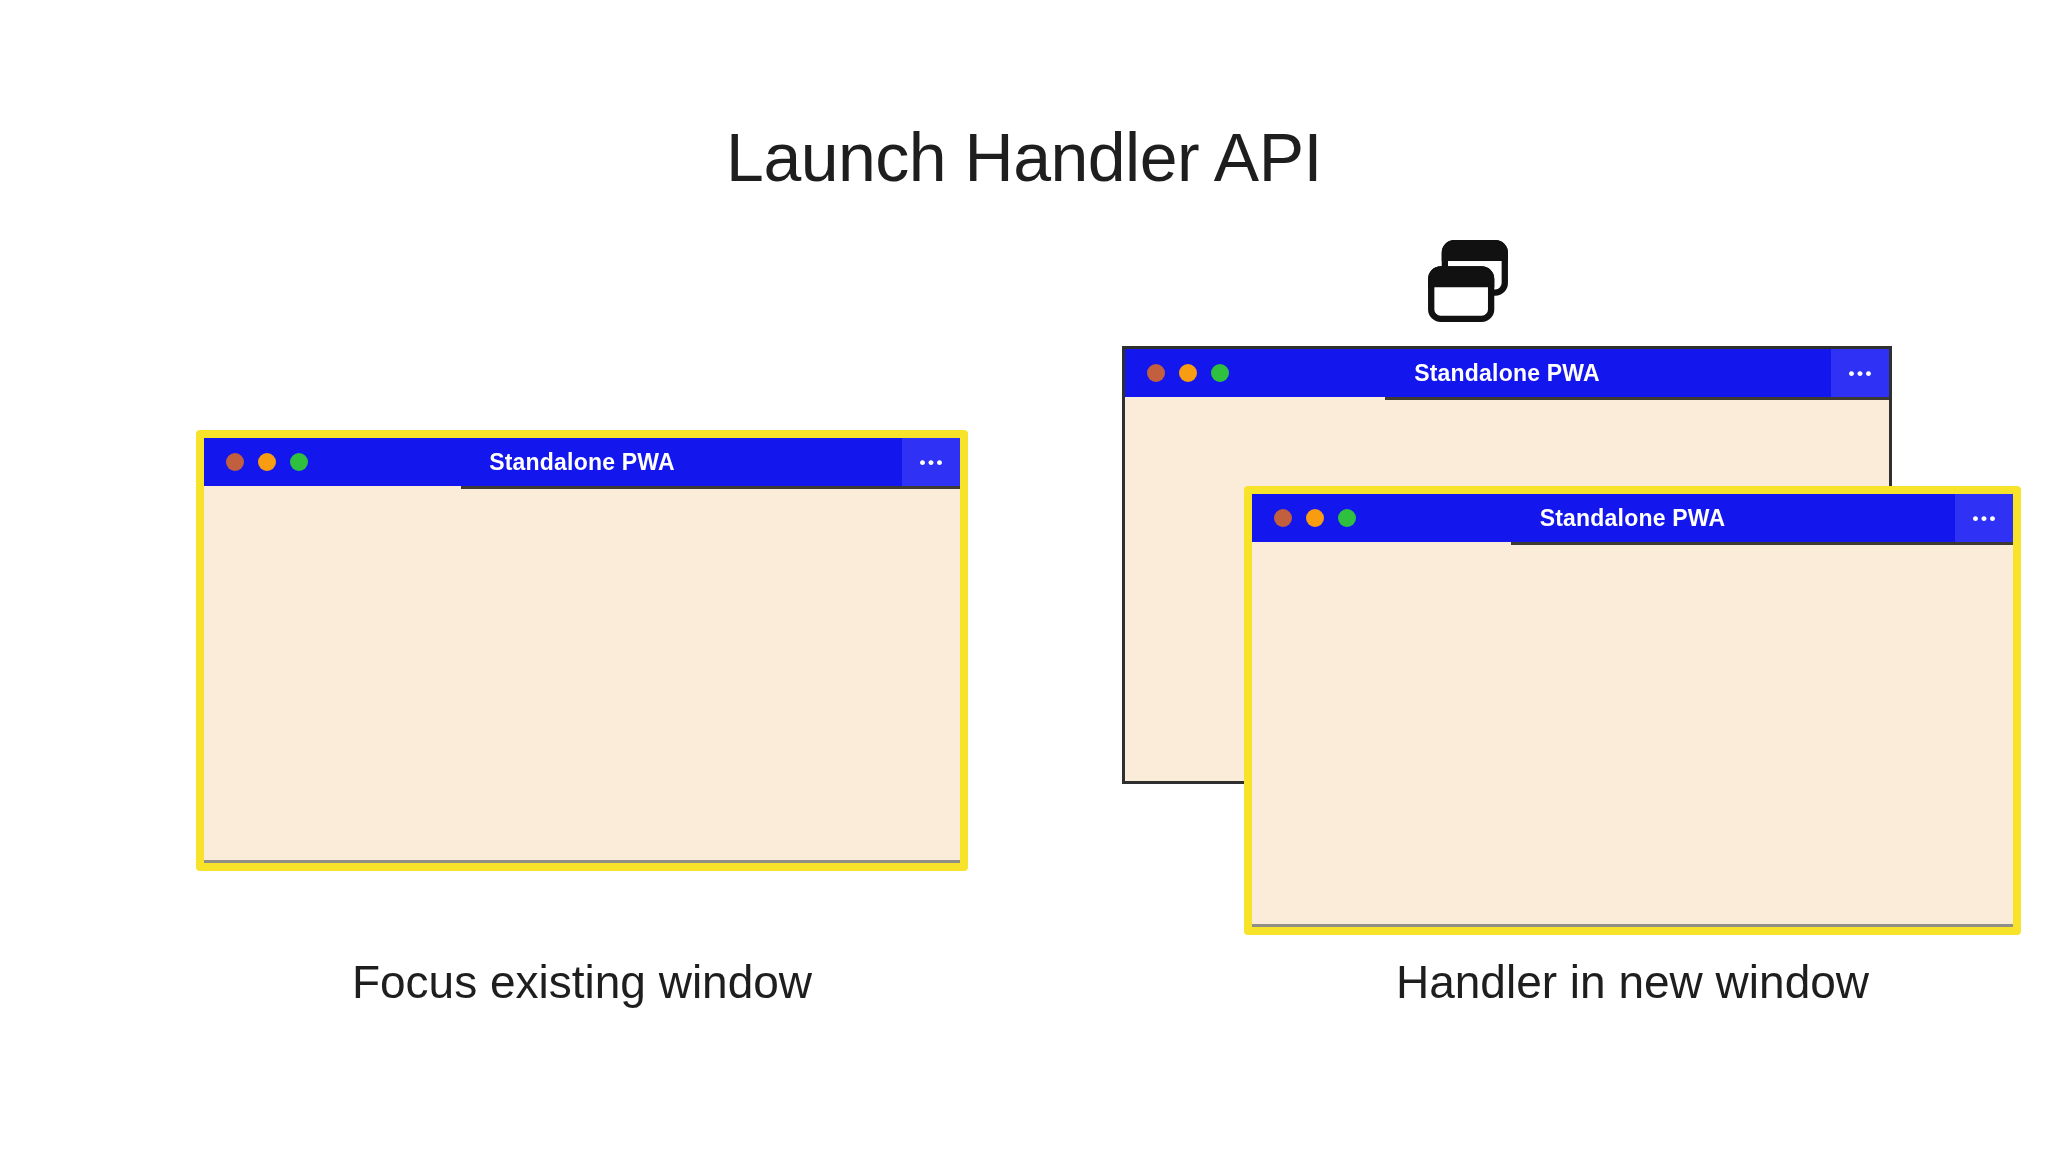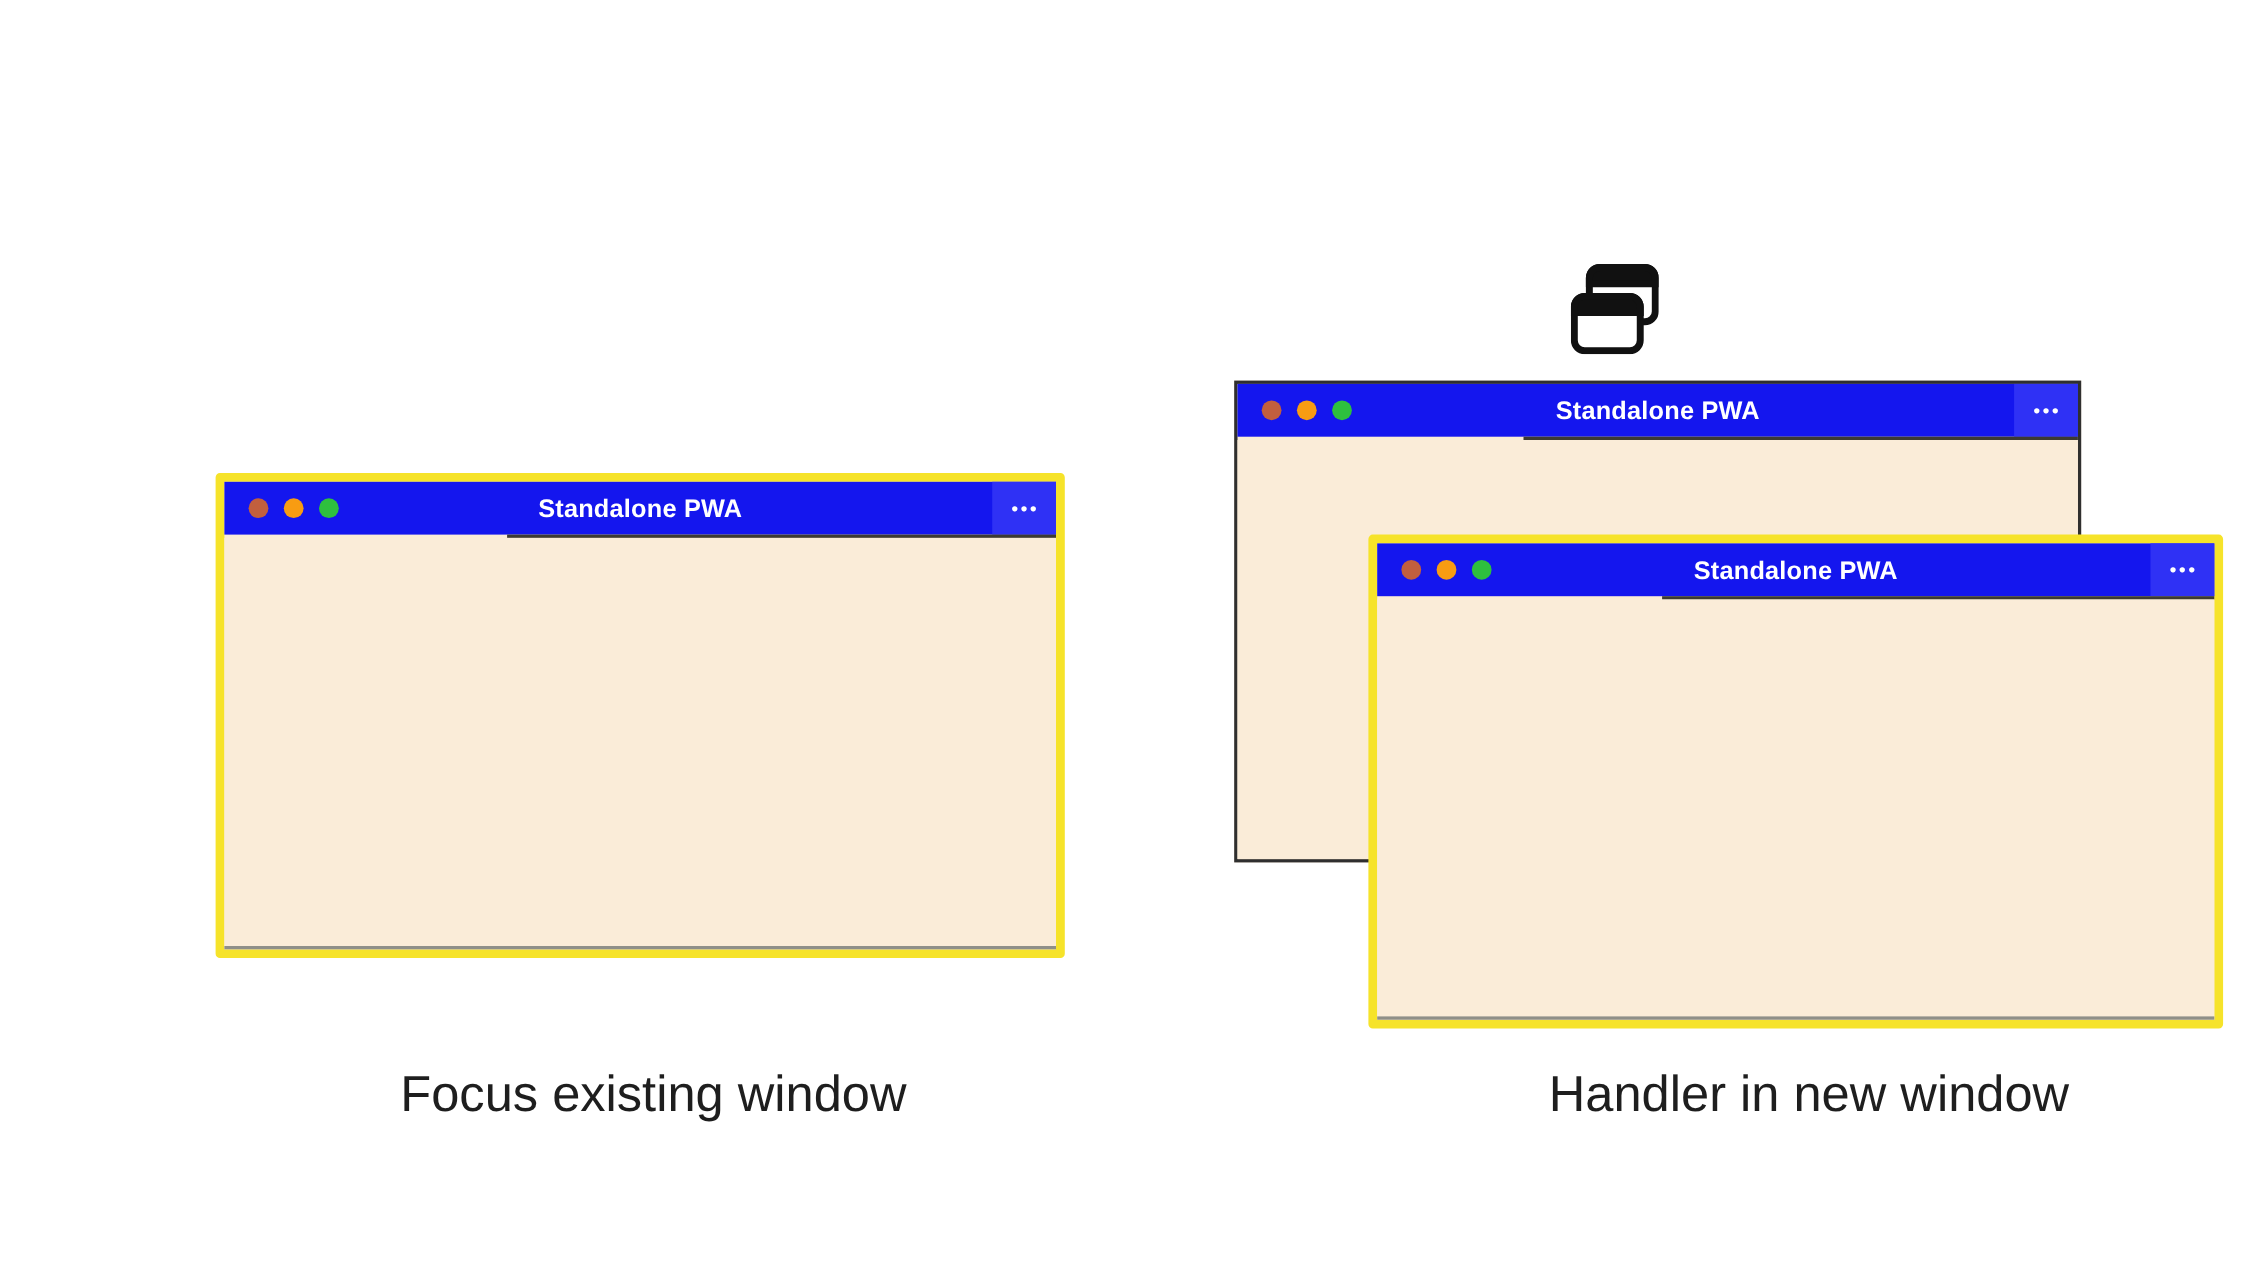--- a/index.html
+++ b/index.html
@@ -63,32 +63,33 @@
   }
   .plain .win-body { border-bottom:none; }
 
   
   .win-existing { left:196px; top:430px;  width:772px; height:441px; z-index:1; }
   .win-back     { left:1122px; top:346px; width:770px; height:438px; z-index:1; }
   .win-new      { left:1244px; top:486px; width:777px; height:449px; z-index:2; }
 
   
   .caption {
-    position:absolute; margin:12px; text-align:center;
+    position:absolute; margin:0; text-align:center;
     font-size:46px; font-weight:400; color:var(--text,#1e1e1e);
   }
   .caption-left  { left:196px;  width:772px; top:955px; }
   .caption-right { left:1244px; width:777px; top:955px; }
 </style>
 </head>
 <body>
 
 <div class="canvas">
 
   <div class="header-row">
+    <h1 class="page-title">Launch Handler API</h1>
     <svg class="header-icon" width="80" height="82" viewBox="0 0 76 78" aria-hidden="true">
 
       <rect x="16" y="3" width="57" height="47" rx="9" fill="#ffffff" stroke="#111111" stroke-width="6"></rect>
       <path d="M16 17 v-5 a9 9 0 0 1 9 -9 h39 a9 9 0 0 1 9 9 v5 z" fill="#111111" stroke="#111111" stroke-width="6"></path>
 
       <rect x="3" y="28" width="57" height="47" rx="9" fill="#ffffff" stroke="#111111" stroke-width="6"></rect>
       <path d="M3 42 v-5 a9 9 0 0 1 9 -9 h39 a9 9 0 0 1 9 9 v5 z" fill="#111111" stroke="#111111" stroke-width="6"></path>
     </svg>
   </div>
 

